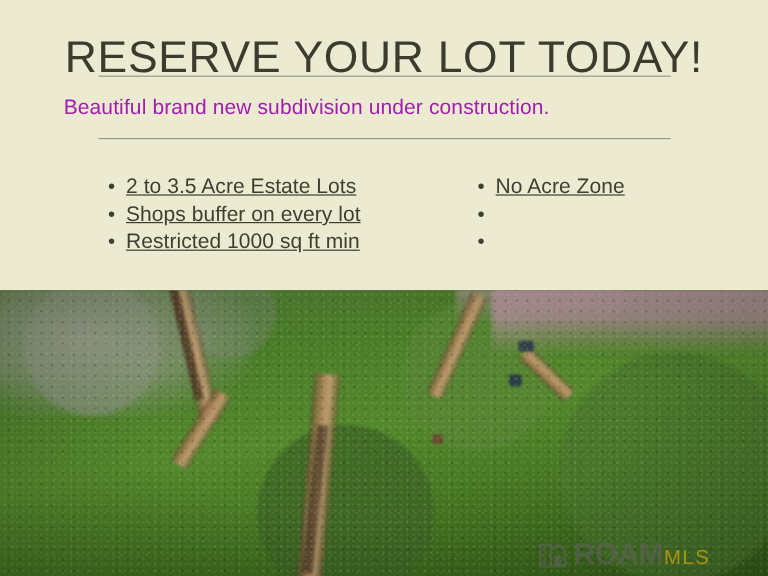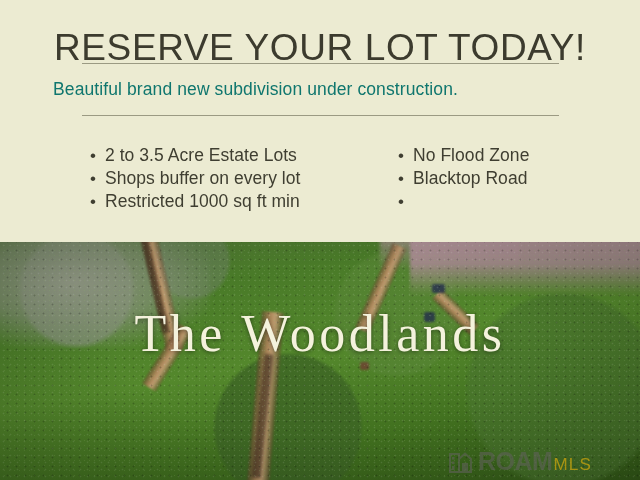--- a/index.html
+++ b/index.html
@@ -53,21 +53,21 @@
   .rule-bottom { top: 115px; }
 
   .subtitle {
     position: absolute;
     left: 0;
     top: 76px;
     width: 511px;
     text-align: center;
     font-size: 17.5px;
     line-height: 26px;
-    color: #0f766e;
+    color: #a21caf;
     letter-spacing: 0.1px;
     white-space: nowrap;
   }
 
   .bullet-cols {
     position: absolute;
     left: 0;
     top: 144px;
     width: 640px;
     height: 80px;
@@ -90,20 +90,21 @@
     flex: 0 0 15px;
     font-size: 17px;
     line-height: 23px;
     color: #3f3e31;
   }
   .bullet-text {
     font-size: 17.5px;
     line-height: 23px;
     color: #3f3e31;
     letter-spacing: 0.05px;
+    text-decoration: underline;
   }
 
   
   .photo {
     position: absolute;
     left: 0;
     top: 242px;
     width: 640px;
     height: 238px;
     overflow: hidden;
@@ -292,25 +293,24 @@
         </div>
         <div class="bullet-row">
           <span class="bullet-dot">•</span>
           <span class="bullet-text">Restricted 1000 sq ft min</span>
         </div>
       </div>
 
       <div class="bullet-col bullet-col-right">
         <div class="bullet-row">
           <span class="bullet-dot">•</span>
-          <span class="bullet-text">No Flood Zone</span>
-        </div>
-        <div class="bullet-row">
-          <span class="bullet-dot">•</span>
-          <span class="bullet-text">Blacktop Road</span>
+          <span class="bullet-text">No Acre Zone</span>
+        </div>
+        <div class="bullet-row">
+          <span class="bullet-dot">•</span>
         </div>
         <div class="bullet-row">
           <span class="bullet-dot">•</span>
         </div>
       </div>
 
     </div>
   </div>
 
   <div class="photo">
@@ -328,21 +328,20 @@
     <div class="shadowline shadow-c"></div>
 
     <div class="vehicle veh-1"></div>
     <div class="vehicle veh-2"></div>
     <div class="vehicle veh-3"></div>
 
     <div class="photo-layer speckle"></div>
     <div class="photo-layer photo-vignette"></div>
   </div>
 
-  <div class="estate-title">The Woodlands</div>
 
   <div class="watermark">
     <span class="wm-icon">
       <svg width="26" height="26" viewBox="0 0 26 26" aria-hidden="true">
         <rect x="2" y="4" width="9" height="18" fill="none" stroke="#5e6157" stroke-width="2"></rect>
         <rect x="4" y="7" width="2.6" height="2.6" fill="#5e6157"></rect>
         <rect x="4" y="11.5" width="2.6" height="2.6" fill="#5e6157"></rect>
         <rect x="4" y="16" width="2.6" height="4" fill="#5e6157"></rect>
         <path d="M11 9 L17 3.5 L23 9 L23 22 L11 22 Z" fill="none" stroke="#5e6157" stroke-width="2"></path>
         <rect x="14" y="13" width="6" height="9" fill="#5e6157"></rect>

